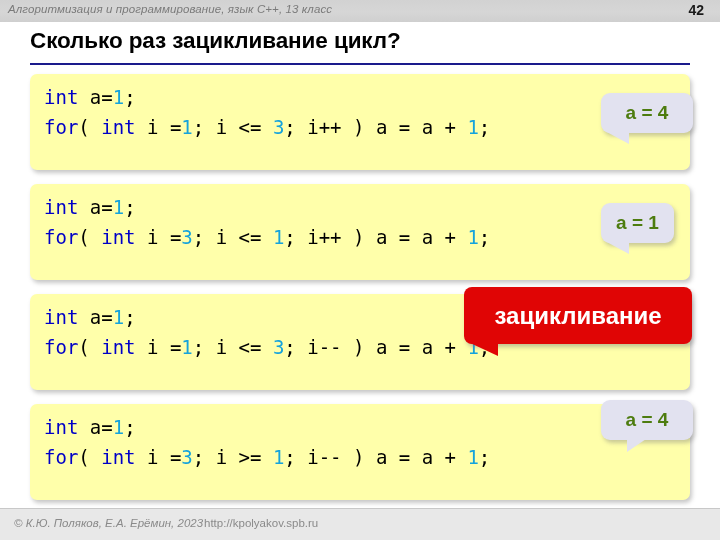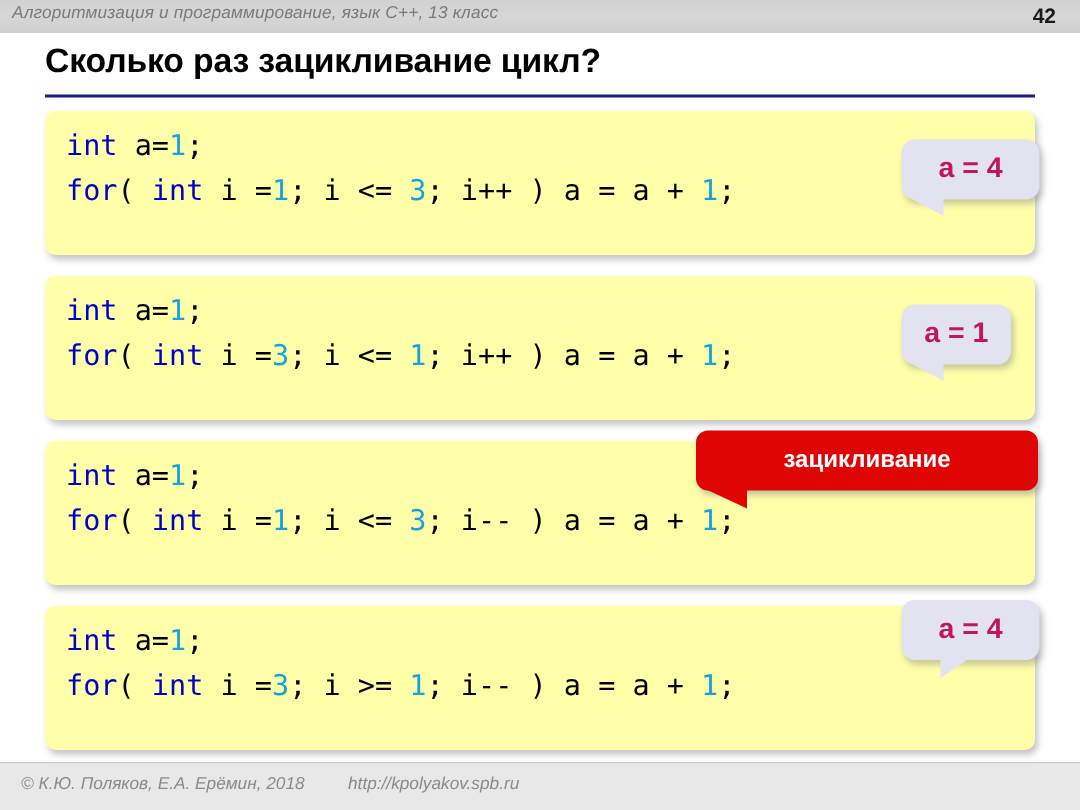--- a/index.html
+++ b/index.html
@@ -95,21 +95,21 @@
   .callout {
     position: absolute;
     background: #e2e2f0;
     border-radius: 9px;
     box-shadow: 2px 3px 4px rgba(120,120,120,0.4);
     display: flex;
     align-items: center;
     justify-content: center;
     font-size: 19px;
     font-weight: bold;
-    color: #be185d;
+    color: #4d7c0f;
     white-space: nowrap;
   }
   .callout .tail {
     position: absolute;
     width: 0;
     height: 0;
     border-style: solid;
   }
   
   .tail-dl {
@@ -129,28 +129,28 @@
   .callout-1 { left: 601px; top: 93px;  width: 92px; height: 40px; }
   .callout-2 { left: 601px; top: 203px; width: 73px; height: 40px; }
   .callout-4 { left: 601px; top: 400px; width: 92px; height: 40px; }
 
   
   .badge-loop {
     position: absolute;
     left: 464px;
     top: 287px;
     width: 228px;
-    height: 40px;
+    height: 57px;
     background: #e00505;
     border-radius: 8px;
     box-shadow: 2px 3px 4px rgba(120,120,120,0.45);
     display: flex;
     align-items: center;
     justify-content: center;
-    font-size: 16px;
+    font-size: 24px;
     font-weight: bold;
     color: #ffffff;
     white-space: nowrap;
   }
   .badge-loop .tail {
     position: absolute;
     left: 4px;
     bottom: -12px;
     width: 0;
     height: 0;
@@ -180,24 +180,23 @@
     position: absolute;
     left: 14px;
     top: 517px;
     font-size: 11.5px;
     font-style: italic;
     color: #8a8a8a;
     white-space: nowrap;
   }
   .footer-url {
     position: absolute;
-    left: 232px;
+    left: 204px;
     top: 517px;
     font-size: 11.5px;
-    font-style: italic;
     color: #8a8a8a;
     white-space: nowrap;
   }
 </style>
 </head>
 <body>
 
 <div class="header-bar"></div>
 <div class="header-title">Алгоритмизация и программирование, язык  C++, 13 класс</div>
 <div class="header-page-number">42</div>
@@ -240,14 +239,14 @@
   <div class="code-line"><span class="kw">for</span><span class="op">( </span><span class="kw">int</span><span class="op"> i </span><span class="op">=</span><span class="num">3</span><span class="op">; i </span><span class="op">&gt;=</span><span class="op"> </span><span class="num">1</span><span class="op">; i</span><span class="op">--</span><span class="op"> ) </span><span class="op">a = a + </span><span class="num">1</span><span class="op">;</span></div>
 </div>
 
 <div class="callout callout-4">
   <span>a = 4</span>
   <span class="tail tail-dc"></span>
 </div>
 
 <div class="footer-rule"></div>
 <div class="footer-bar"></div>
-<div class="footer-copyright">© К.Ю. Поляков, Е.А. Ерёмин, 2018</div>
+<div class="footer-copyright">© К.Ю. Поляков, Е.А. Ерёмин, 2023</div>
 <div class="footer-url">http://kpolyakov.spb.ru</div>
 
 </body></html>

